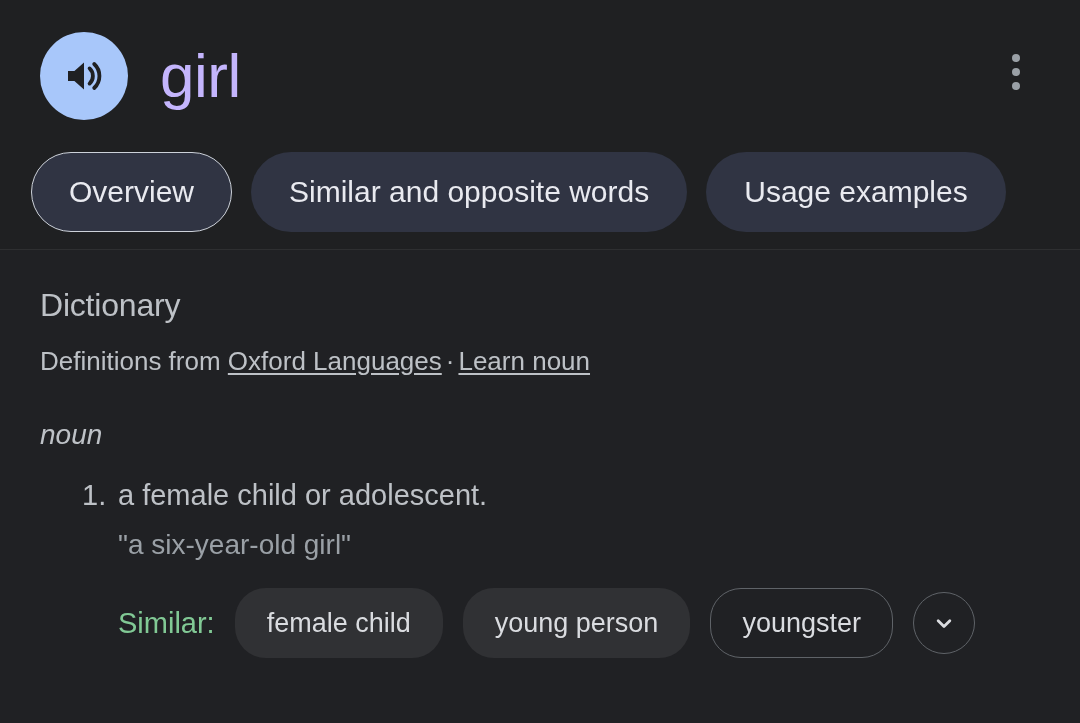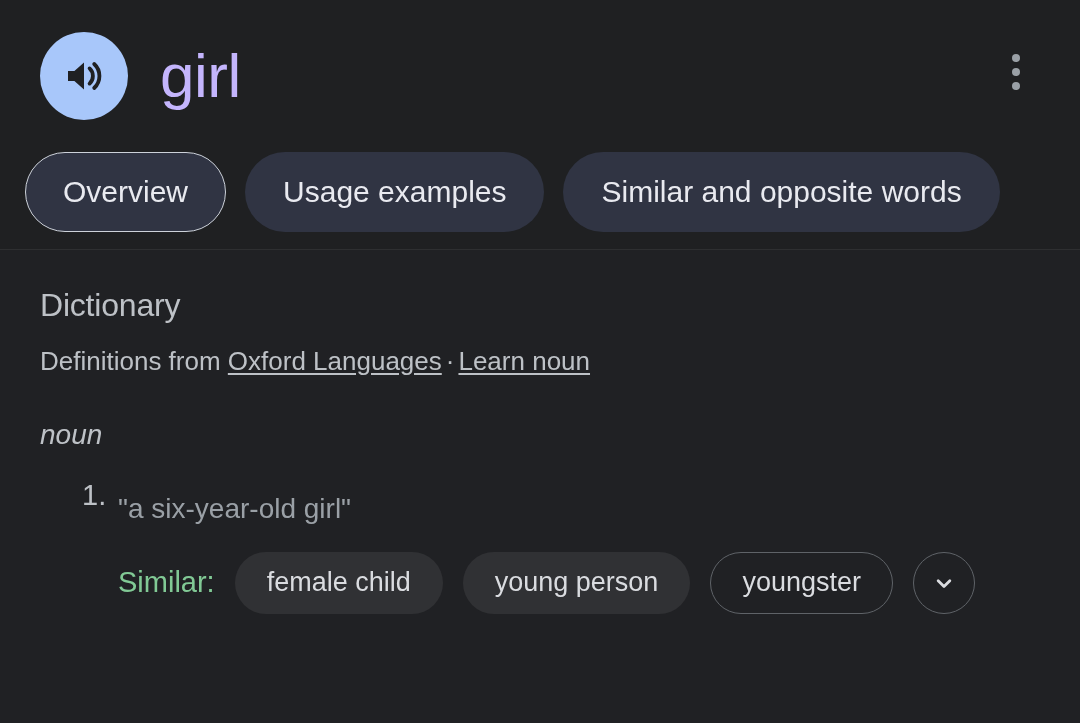--- a/index.html
+++ b/index.html
@@ -82,21 +82,21 @@
     display: block;
     width: 8px;
     height: 8px;
     border-radius: 50%;
     background: #9aa0a6;
   }
 
   
   .tabs {
     position: absolute;
-    left: 25px;
+    left: 31px;
     top: 152px;
     display: flex;
     align-items: center;
     gap: 19px;
     white-space: nowrap;
   }
   .tab {
     height: 80px;
     border-radius: 40px;
     background: #303443;
@@ -182,21 +182,21 @@
     align-items: center;
     gap: 20px;
     white-space: nowrap;
   }
   .similar-label {
     font-size: 29px;
     color: #81c995;
     flex: 0 0 auto;
   }
   .syn-chip {
-    height: 62px;
+    height: 70px;
     border-radius: 31px;
     background: #303134;
     color: #dadce0;
     font-size: 27px;
     display: flex;
     align-items: center;
     padding: 0 31px;
     box-sizing: border-box;
     border: 1px solid transparent;
     cursor: pointer;
@@ -242,38 +242,39 @@
     </div>
 
     <div class="kebab">
       <span></span>
       <span></span>
       <span></span>
     </div>
 
     <div class="tabs">
       <div class="tab selected">Overview</div>
+      <div class="tab">Similar and opposite words</div>
       <div class="tab">Usage examples</div>
-      <div class="tab">Similar and opposite words</div>
     </div>
 
   </div>
 
   <div class="content">
 
     <h1 class="dict-title">Dictionary</h1>
 
     <div class="attribution"><span>Definitions from </span><a href="#">Oxford Languages</a><span class="attr-sep">·</span><a href="#">Learn noun</a></div>
 
     <div class="pos">noun</div>
 
     <ol class="defs" style="list-style:none;margin:26px 0 0;padding-left:42px;">
       <li class="def-item">
         <div class="def-num">1.</div>
         <div class="def-body">
+          <div class="def-text">a female child or adolescent.</div>
           <div class="def-example">"a six-year-old girl"</div>
 
           <div class="similar-row">
             <span class="similar-label">Similar:</span>
             <span class="syn-chip">female child</span>
             <span class="syn-chip">young person</span>
             <span class="syn-chip outlined">youngster</span>
             <button class="more-btn">
               <span>
                 <svg width="28" height="28" viewBox="0 0 24 24" aria-hidden="true">

